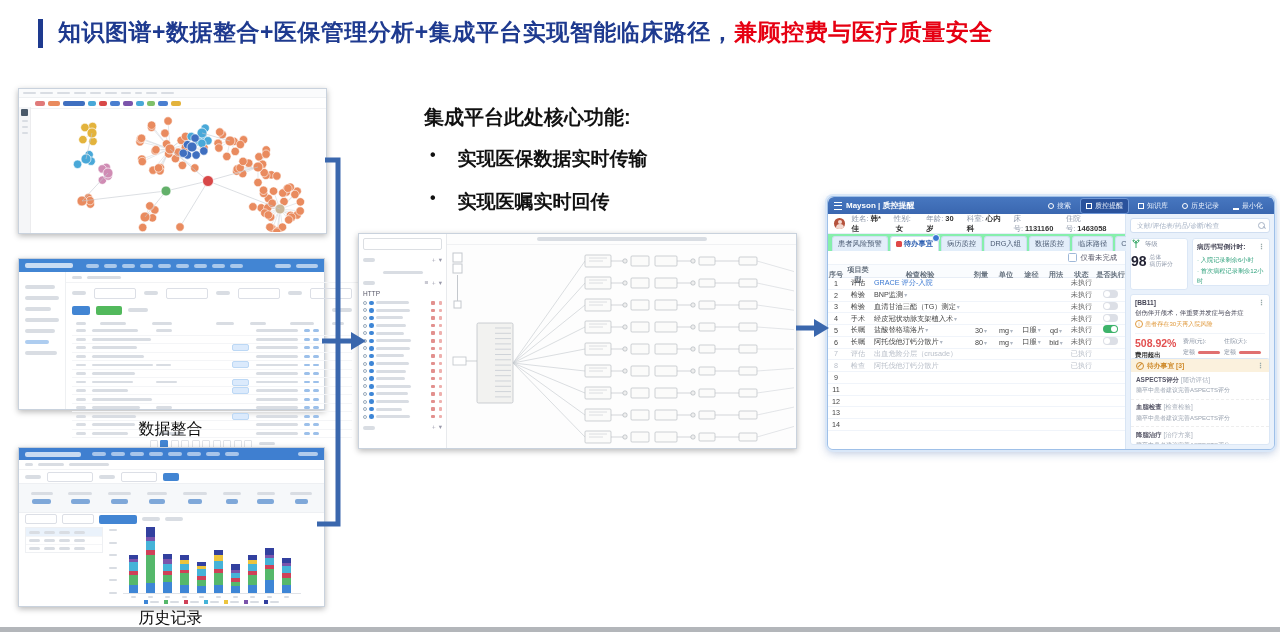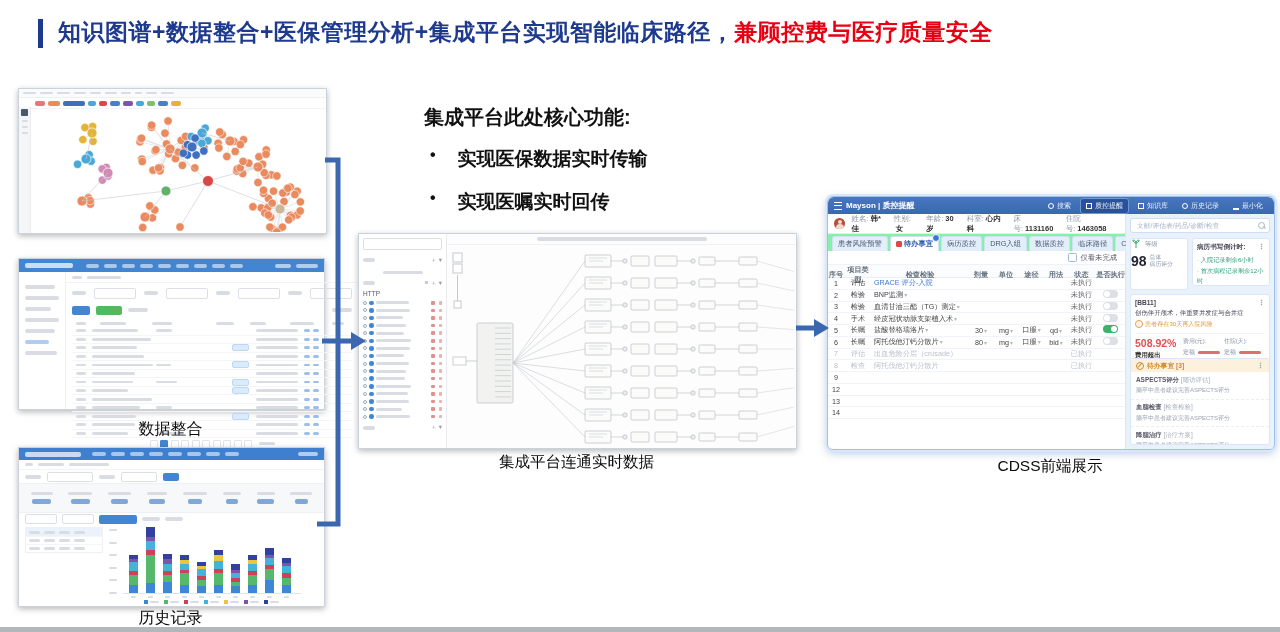--- a/index.html
+++ b/index.html
@@ -1113,21 +1113,20 @@
           <rect x="208" y="187" width="22" height="10" fill="#fbfbfa" stroke="#b9bdc2" stroke-width="0.7" rx="1"></rect>
           <line x1="230" y1="192" x2="244" y2="192" stroke="#b9bdc2" stroke-width="0.6"></line>
           <circle cx="246" cy="192" r="2.2" fill="#eee" stroke="#aab0b6" stroke-width="0.6"></circle>
           <rect x="252" y="188" width="16" height="8" fill="#fbfbfa" stroke="#b9bdc2" stroke-width="0.7" rx="1"></rect>
           <line x1="268" y1="192" x2="292" y2="192" stroke="#b9bdc2" stroke-width="0.6"></line>
           <rect x="292" y="188" width="18" height="8" fill="#fbfbfa" stroke="#b9bdc2" stroke-width="0.7" rx="1"></rect>
           <line x1="310" y1="192" x2="347" y2="181.44" stroke="#c9cdd2" stroke-width="0.5"></line>
         </svg>
     </div>
   </div>
-  <div class="abs cap" id="cap-pf">集成平台连通实时数据</div>
 
   <div class="abs" id="cdss-win">
     <div id="cdss-titlebar">
       <div id="cdss-logo">
           <span class="burger"></span>
           <span>Mayson | 质控提醒</span>
         </div>
       <div id="cdss-topbar-buttons">
           <div class="tbbtn">
             <span class="tbic search"></span>
@@ -1296,20 +1295,31 @@
             <span class="c"></span>
             <span class="name"></span>
             <span class="c"></span>
             <span class="c"></span>
             <span class="c"></span>
             <span class="c"></span>
             <span class="c"></span>
             <span class="c"></span>
           </div>
           <div class="trow">
+            <span class="c">11</span>
+            <span class="c"></span>
+            <span class="name"></span>
+            <span class="c"></span>
+            <span class="c"></span>
+            <span class="c"></span>
+            <span class="c"></span>
+            <span class="c"></span>
+            <span class="c"></span>
+          </div>
+          <div class="trow">
             <span class="c">12</span>
             <span class="c"></span>
             <span class="name"></span>
             <span class="c"></span>
             <span class="c"></span>
             <span class="c"></span>
             <span class="c"></span>
             <span class="c"></span>
             <span class="c"></span>
           </div>
@@ -1422,21 +1432,20 @@
               <div class="d">脑卒中患者建议完善ASPECTS评分</div>
             </div>
             <div class="todo-item">
               <div class="t">降脂治疗<span class="tag">[治疗方案]</span></div>
               <div class="d">脑卒中患者建议完善ASPECTS评分</div>
             </div>
           </div>
       </div>
     </div>
   </div>
-  <div class="abs cap" id="cap-cdss">CDSS前端展示</div>
 
   <svg class="abs" width="1280" height="632" style="left:0;top:0;pointer-events:none;">
     <path d="M325,160 H338 V524 H317" stroke="#3a67ad" stroke-width="5" fill="none"></path>
     <path d="M322,341 H352" stroke="#3a67ad" stroke-width="5" fill="none"></path>
     <polygon points="351,332 366,341 351,350" fill="#3a67ad"></polygon>
     <path d="M796,328 H815" stroke="#3a67ad" stroke-width="5" fill="none"></path>
     <polygon points="814,319 829,328 814,337" fill="#3a67ad"></polygon>
   </svg>
 
   <div class="abs" id="bottom-strip"></div>

